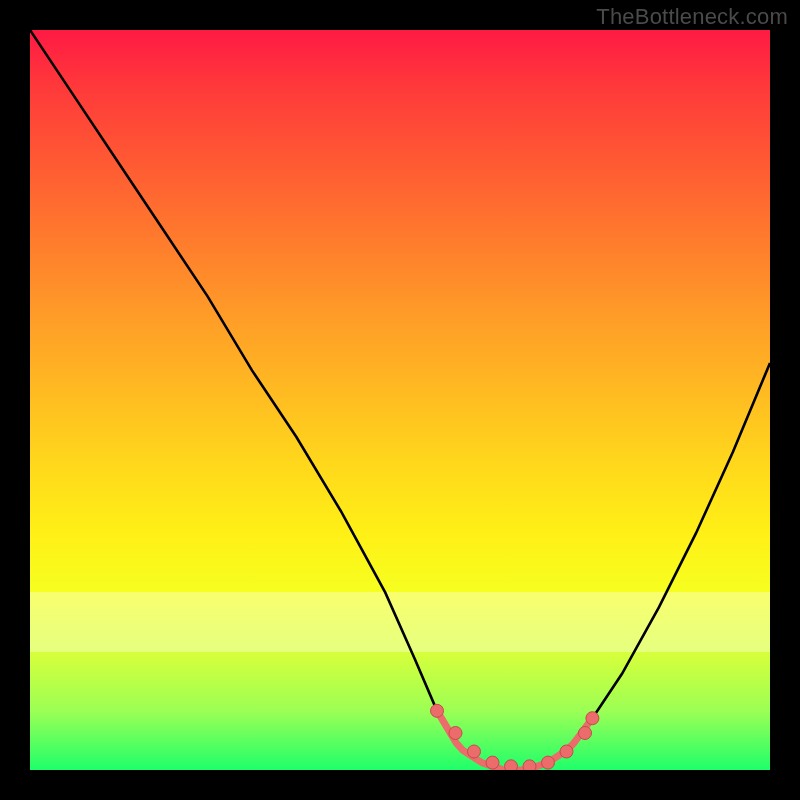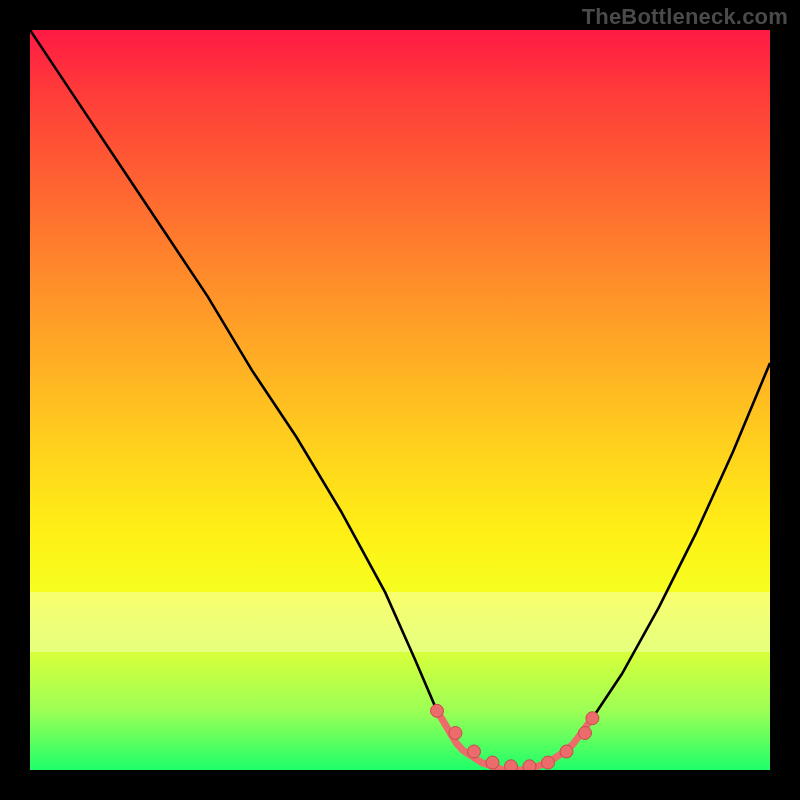--- a/index.html
+++ b/index.html
@@ -16,21 +16,21 @@
     width: 800px;
     height: 800px;
     background: #000;
   }
   .watermark {
     position: absolute;
     top: 4px;
     right: 12px;
     color: #4a4a4a;
     font-size: 22px;
-    font-weight: 700;
+    font-weight: 400;
     letter-spacing: 0.2px;
     z-index: 30;
   }
   .plot-area {
     position: absolute;
     left: 30px;
     top: 30px;
     width: 740px;
     height: 740px;
     overflow: hidden;

